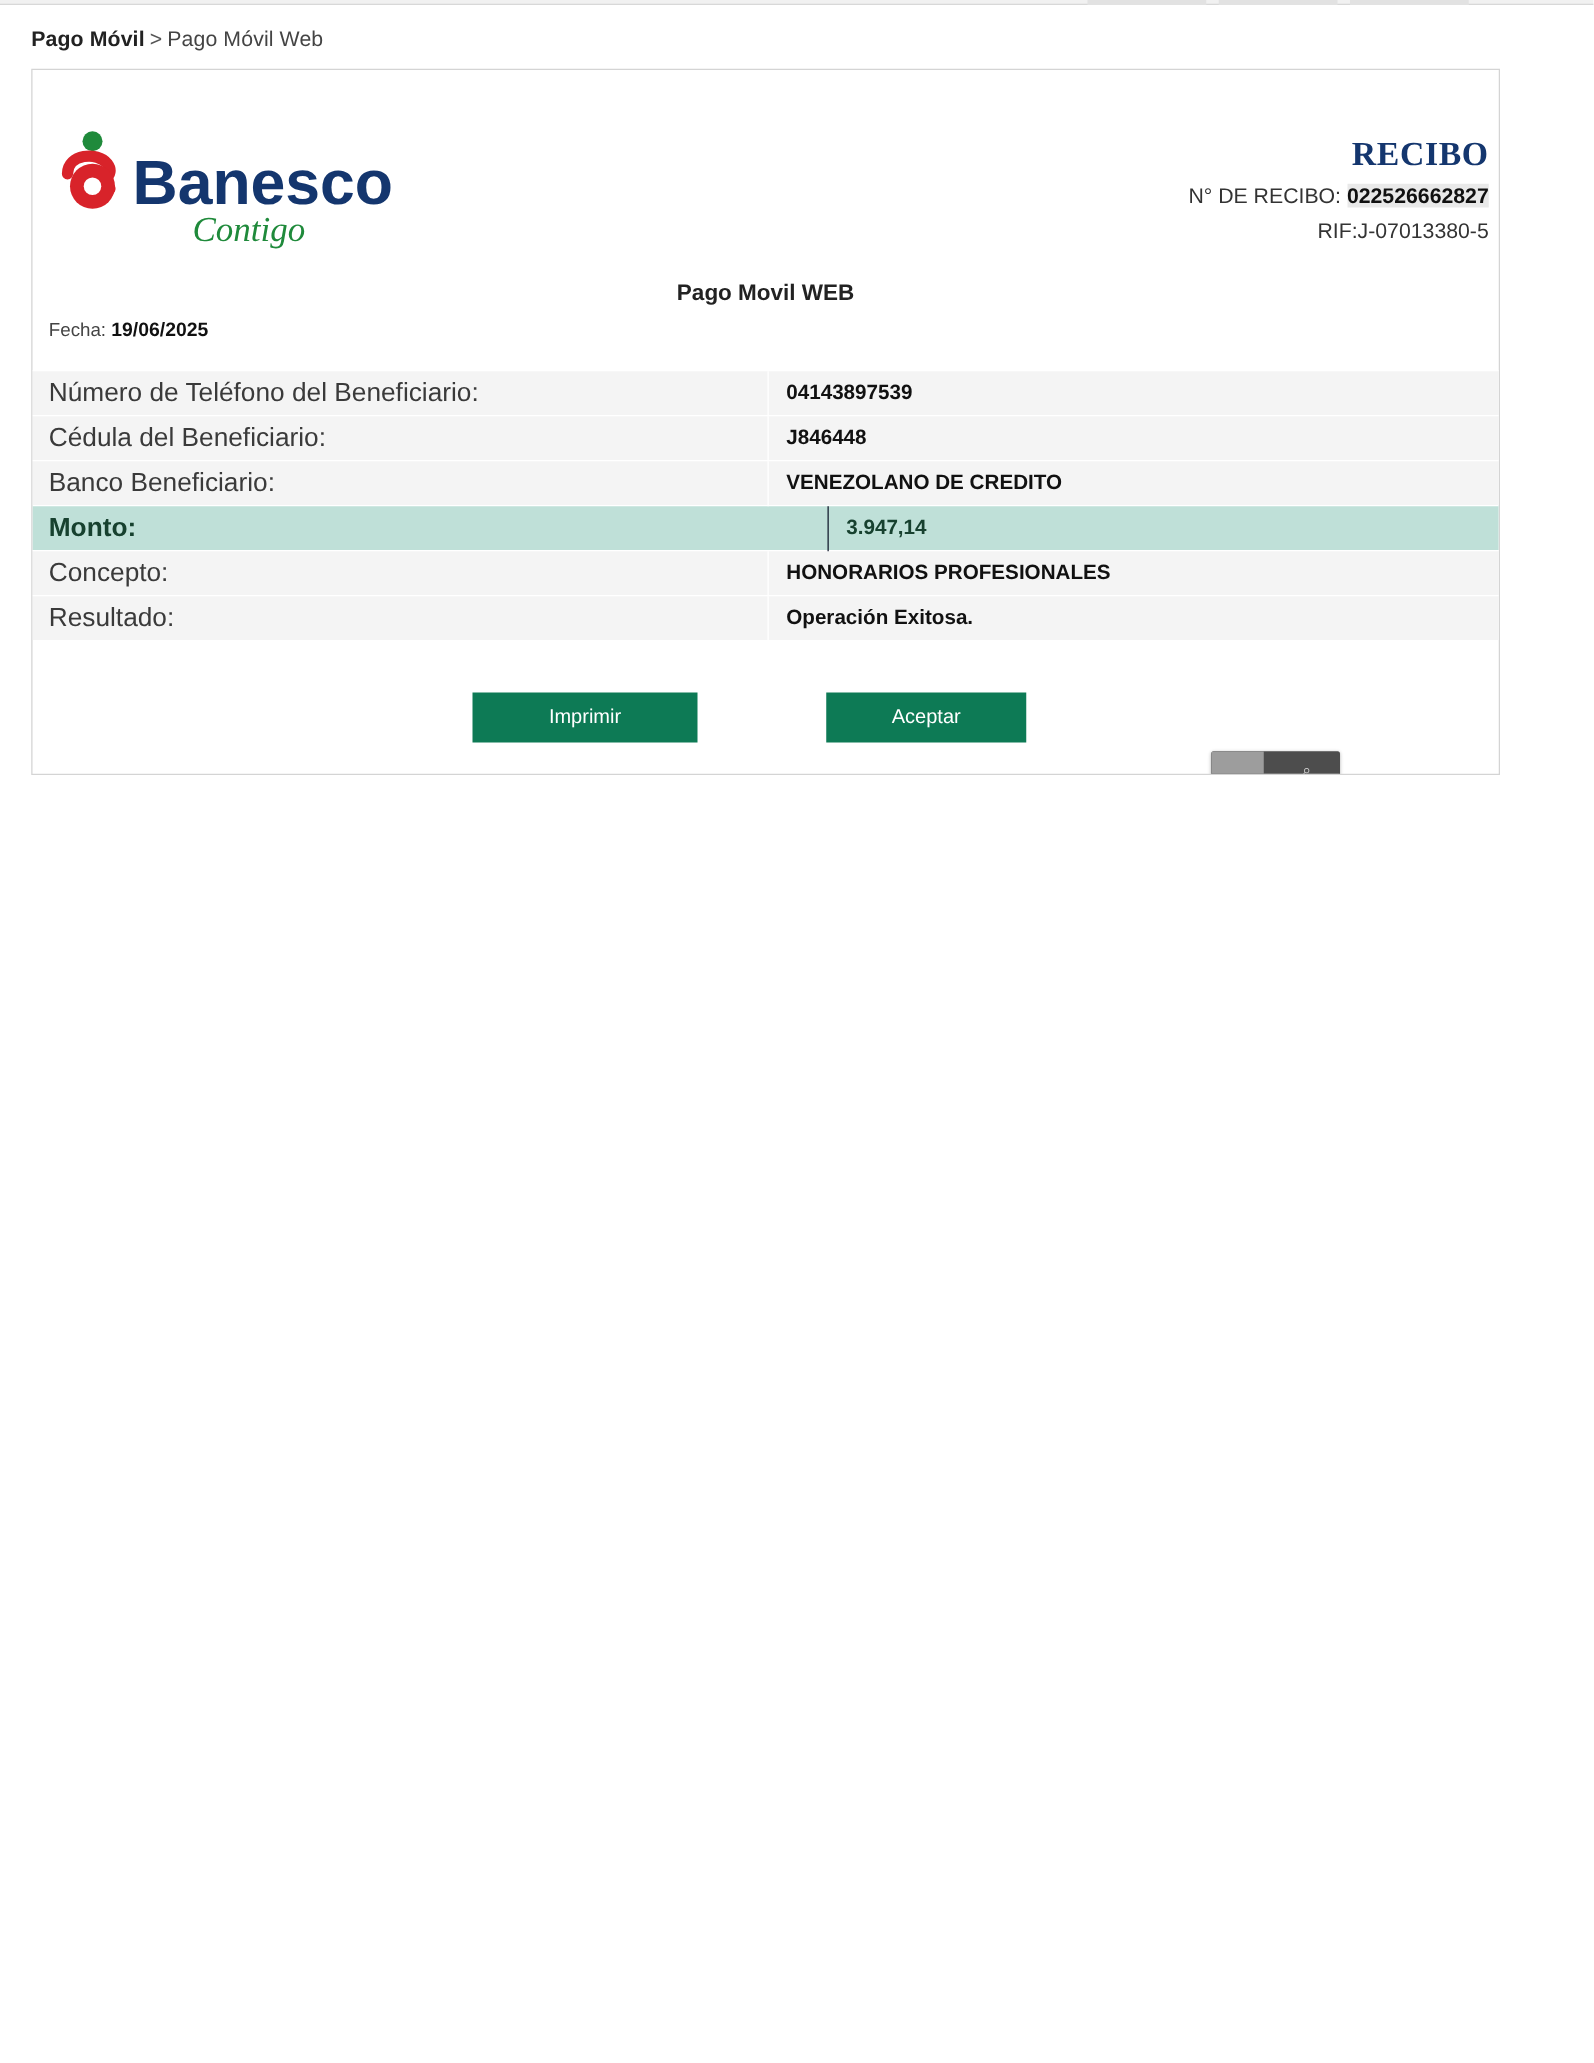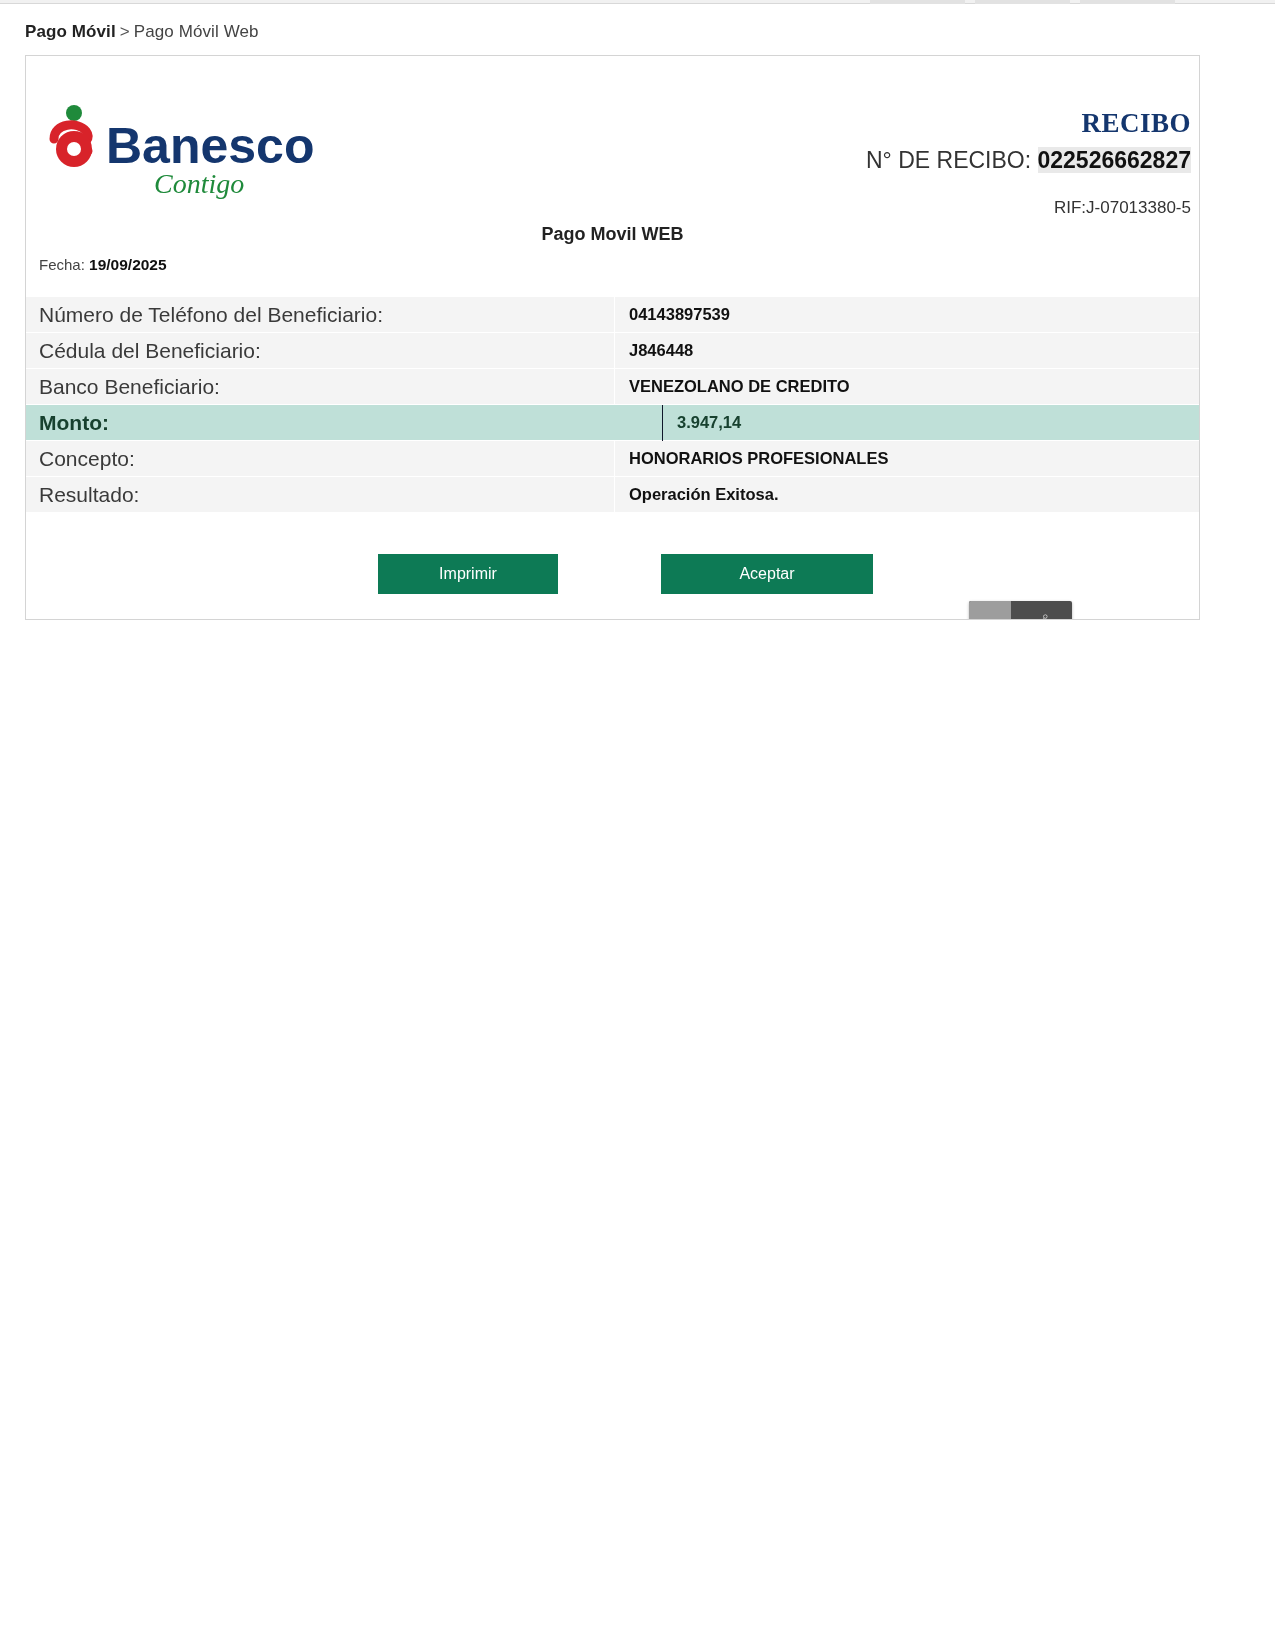--- a/index.html
+++ b/index.html
@@ -81,23 +81,23 @@
   }
   .receipt-title {
     font-family: "Liberation Serif", serif;
     font-size: 27px;
     font-weight: bold;
     color: #14366e;
     letter-spacing: 0.5px;
     margin-bottom: 8px;
   }
   .receipt-num {
-    font-size: 23px;
+    font-size: 17px;
     color: #333;
-    margin-bottom: 24px;
+    margin-bottom: 8px;
     white-space: nowrap;
   }
   .receipt-num .val {
     font-weight: bold;
     color: #111;
     background: #e9e9e9;
   }
   .receipt-rif {
     font-size: 17px;
     color: #333;
@@ -177,21 +177,21 @@
     color: #ffffff;
     border: none;
     font-size: 16px;
     font-family: "Liberation Sans", sans-serif;
     cursor: pointer;
     display: flex;
     align-items: center;
     justify-content: center;
   }
   .btn-print { left: 352px; width: 180px; }
-  .btn-accept { left: 635px; width: 212px; }
+  .btn-accept { left: 635px; width: 160px; }
 
   .float-widget {
     position: absolute;
     top: 545px;
     left: 943px;
     width: 103px;
     height: 30px;
     background: #4d4d4d;
     border-radius: 2px;
     box-shadow: 0 1px 3px rgba(0,0,0,0.3);
@@ -249,21 +249,21 @@
         <span>N° DE RECIBO:</span>
         <span class="val">022526662827</span>
       </div>
       <div class="receipt-rif">RIF:J-07013380-5</div>
     </div>
 
     <div class="doc-title">Pago Movil WEB</div>
 
     <div class="fecha">
       <span>Fecha:</span>
-      <b>19/09/2025</b>
+      <b>19/06/2025</b>
     </div>
 
     <div class="table">
       <div class="row">
         <div class="label">Número de Teléfono del Beneficiario:</div>
         <div class="value">04143897539</div>
       </div>
       <div class="row">
         <div class="label">Cédula del Beneficiario:</div>
         <div class="value">J846448</div>

